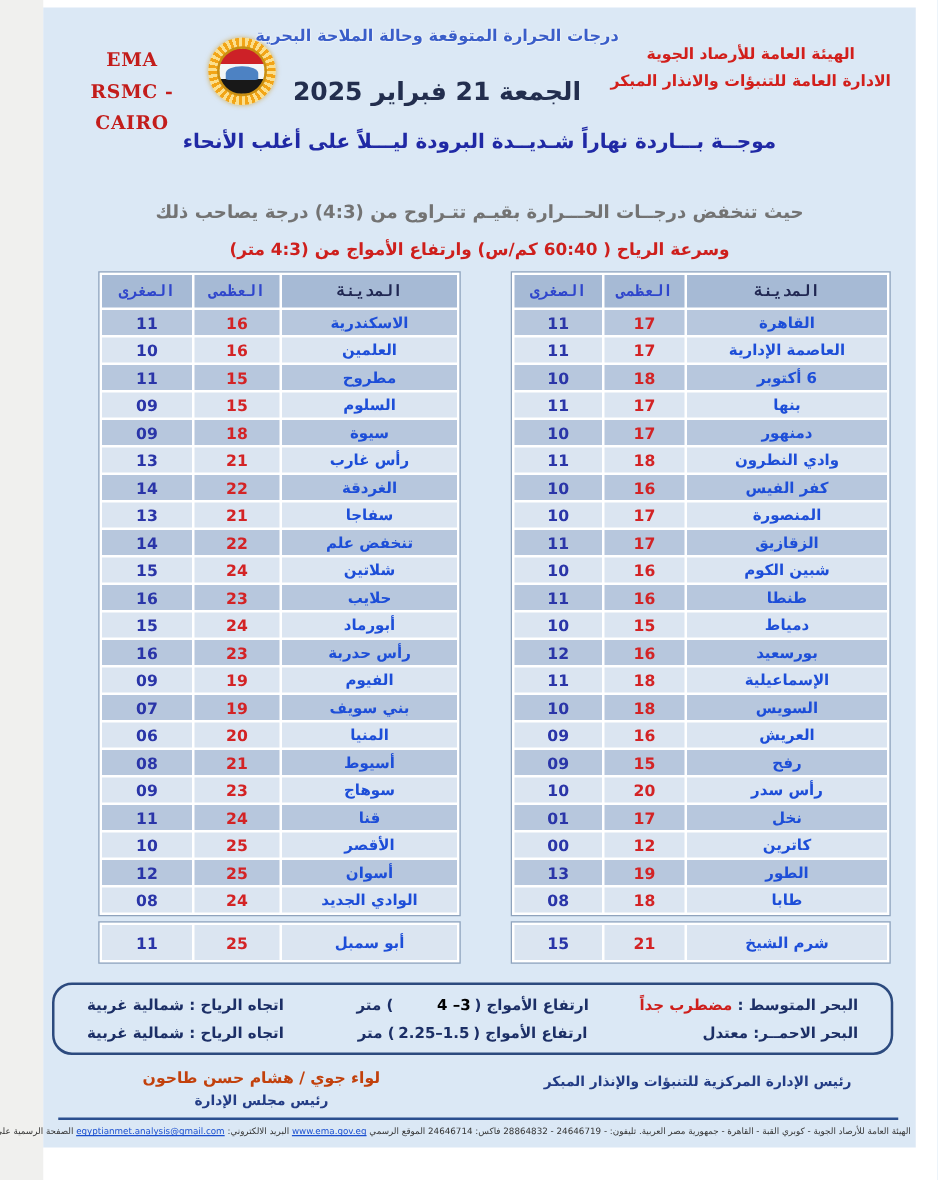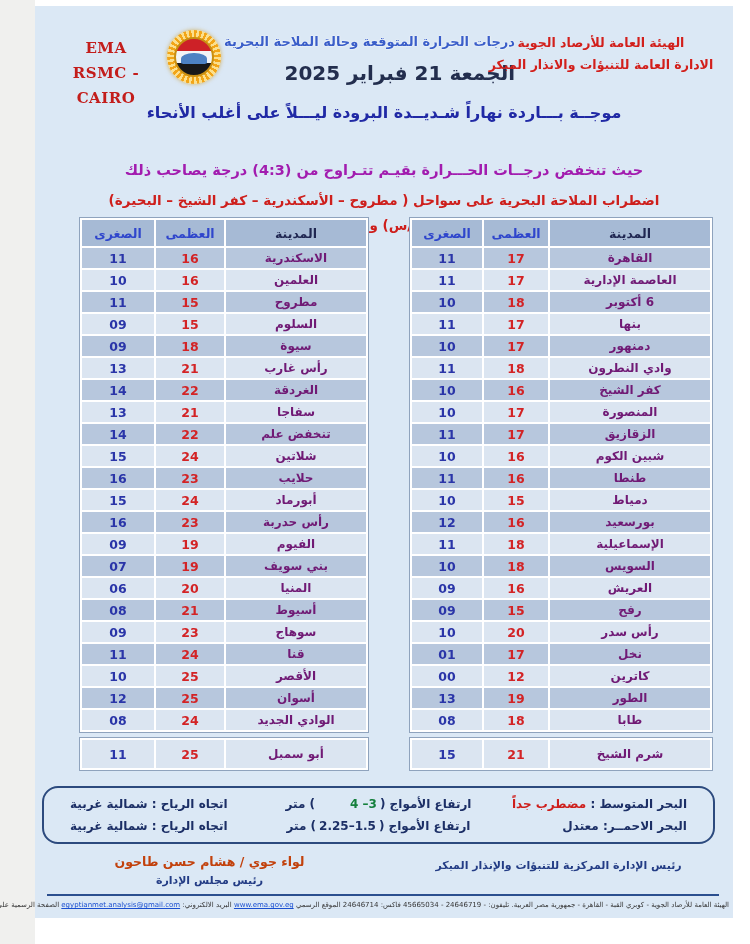--- a/index.html
+++ b/index.html
@@ -28,55 +28,55 @@
     display:flex;align-items:center;justify-content:center;
     box-shadow:0 0 4px rgba(200,140,0,.6);
   }
   .logo-inner{
     width:36px;height:36px;border-radius:50%;border:2px solid #c98f12;
     background:linear-gradient(#cd2127 0 33%,#f2f5f6 33% 67%,#181818 67% 100%);
     position:relative;overflow:hidden;
   }
   .logo-mtn{position:absolute;top:38%;left:15%;width:70%;height:32%;
     background:#4d82c3;border-radius:50% 50% 10% 10%;}
-  .center-block{position:absolute;left:150px;top:28px;width:330px;text-align:right;}
+  .center-block{position:absolute;left:150px;top:16px;width:330px;text-align:center;}
   .bulletin-title{
     color:#3a5ec9;font-weight:bold;font-size:13px;
     text-shadow:0 0 2px #ffffff,0 0 1px #ffffff;
   }
-  .bulletin-date{color:#232e4e;font-weight:bold;font-size:20px;margin-top:12px;}
+  .bulletin-date{color:#232e4e;font-weight:bold;font-size:20px;margin-top:24px;}
   .org-ar{
     position:absolute;right:4px;top:26px;width:256px;text-align:center;
     color:#d21f1b;font-weight:bold;font-size:12.5px;line-height:1.75;
   }
 
   
   .warning{position:absolute;top:97px;left:0;width:100%;text-align:center;}
   .w1{color:#2029a5;font-weight:bold;font-size:16px;margin-bottom:8px;}
-  .w2{color:#a21caf;font-weight:bold;font-size:14.5px;margin-bottom:14px;margin-top:40px;}
+  .w2{color:#737373;font-weight:bold;font-size:14.5px;margin-bottom:14px;margin-top:40px;}
   .w3{color:#ce1f1c;font-weight:bold;font-size:13.5px;margin-bottom:9px;}
   .w4{color:#ce1f1c;font-weight:bold;font-size:13.5px;}
 
   
   .tables-wrap{
     position:absolute;top:212px;right:21px;left:45px;
     display:flex;flex-direction:row;justify-content:space-between;
   }
   table.temps{
     border-collapse:separate;border-spacing:2px;background:#ffffff;
     outline:1px solid #8fa3bd;
   }
   table.temps td{padding:0;text-align:center;vertical-align:middle;}
-  table.temps .hrow td{height:26px;background:#a6bad5;font-weight:bold;font-size:12.5px;}
+  table.temps .hrow td{height:26px;background:#a6bad5;font-weight:bold;font-size:12.5px;font-family:Liberation Mono, monospace;}
   table.temps .hrow .h-city{color:#202752;}
   table.temps .hrow .h-max,table.temps .hrow .h-min{color:#2f46cc;}
   table.temps tbody tr td{height:20px;font-weight:bold;font-size:12.5px;}
   table.temps tbody tr:nth-child(odd) td{background:#b7c7dd;}
   table.temps tbody tr:nth-child(even) td{background:#dbe5f1;}
-  table.temps td.c-city{color:#701a75;font-size:12px;margin-left:44px;}
+  table.temps td.c-city{color:#1d4ed8;font-size:12px;margin-left:44px;}
   table.temps td.c-max{color:#d32325;}
   table.temps td.c-min{color:#2a35a8;margin-left:20px;}
   table.temps.footer-row{margin-top:6px;}
   table.temps.footer-row tbody tr td{height:28px;background:#dbe5f1;}
   .t-right table{width:302px;}
   .t-left table{width:288px;}
 
   
   .marine{
     position:absolute;top:780px;left:7px;width:673px;height:58px;
@@ -85,21 +85,21 @@
     padding:2px 0;box-sizing:border-box;
   }
   .marine-row{
     display:flex;flex-direction:row;align-items:center;
     padding:0 26px;font-weight:bold;font-size:12px;color:#1c2f66;
   }
   .m-sea{flex:0 0 32%;text-align:right;}
   .m-waves{flex:0 0 36%;display:flex;justify-content:center;gap:3px;}
   .m-wind{flex:0 0 32%;text-align:left;}
   .state-red{color:#ce1f1c;}
-  .num-red{color:#15803d;margin-left:32px;}
+  .num-red{color:#000000;margin-left:32px;}
 
   
   .sigs{
     position:absolute;top:848px;left:0;width:100%;
     display:flex;flex-direction:row;
   }
   .sig{flex:1 1 33%;text-align:center;}
   .sig-name{color:#c2410c;font-weight:bold;font-size:12.5px;}
   .sig-role{color:#233c85;font-weight:bold;font-size:11px;margin-top:5px;}
 
@@ -135,21 +135,20 @@
       </div>
       <div class="org-ar">
         <div>الهيئة العامة للأرصاد الجوية</div>
         <div>الادارة العامة للتنبؤات والانذار المبكر</div>
       </div>
     </div>
 
     <div class="warning">
       <div class="w1">موجــة بـــاردة نهاراً شـديــدة البرودة ليـــلاً على أغلب الأنحاء</div>
       <div class="w2">حيث تنخفض درجــات الحـــرارة بقيـم تتـراوح من (4:3) درجة يصاحب ذلك</div>
-      <div class="w3">اضطراب الملاحة البحرية على سواحل ( مطروح – الأسكندرية – كفر الشيخ – البحيرة)</div>
       <div class="w4">وسرعة الرياح ( 60:40 كم/س) وارتفاع الأمواج من (4:3 متر)</div>
     </div>
 
     <div class="tables-wrap">
 
       <div class="t-right">
         <table class="temps" dir="rtl">
           <colgroup>
               <col style="width:160px">
               <col style="width:64px">
@@ -187,21 +186,21 @@
                 <td class="c-city">دمنهور</td>
                 <td class="c-max">17</td>
                 <td class="c-min">10</td>
               </tr>
               <tr>
                 <td class="c-city">وادي النطرون</td>
                 <td class="c-max">18</td>
                 <td class="c-min">11</td>
               </tr>
               <tr>
-                <td class="c-city">كفر الشيخ</td>
+                <td class="c-city">كفر الفيس</td>
                 <td class="c-max">16</td>
                 <td class="c-min">10</td>
               </tr>
               <tr>
                 <td class="c-city">المنصورة</td>
                 <td class="c-max">17</td>
                 <td class="c-min">10</td>
               </tr>
               <tr>
                 <td class="c-city">الزقازيق</td>
@@ -468,21 +467,21 @@
         <div class="sig-role">رئيس الإدارة المركزية للتنبؤات والإنذار المبكر</div>
       </div>
       <div class="sig">
         <div class="sig-name">لواء جوي / هشام حسن طاحون</div>
         <div class="sig-role">رئيس مجلس الإدارة</div>
       </div>
     </div>
 
     <div class="divider"></div>
     <div class="contact" dir="rtl">
-      <span>الهيئة العامة للأرصاد الجوية - كوبري القبة - القاهرة - جمهورية مصر العربية. تليفون: - 24646719 - 45665034 فاكس: 24646714 الموقع الرسمي</span>
+      <span>الهيئة العامة للأرصاد الجوية - كوبري القبة - القاهرة - جمهورية مصر العربية. تليفون: - 24646719 - 28864832 فاكس: 24646714 الموقع الرسمي</span>
       <a href="#">www.ema.gov.eg</a>
       <span>البريد الالكتروني:</span>
       <a href="#">egyptianmet.analysis@gmail.com</a>
       <span>الصفحة الرسمية على الفيس بوك :</span>
       
     </div>
 
   </div>
 </div>
 

